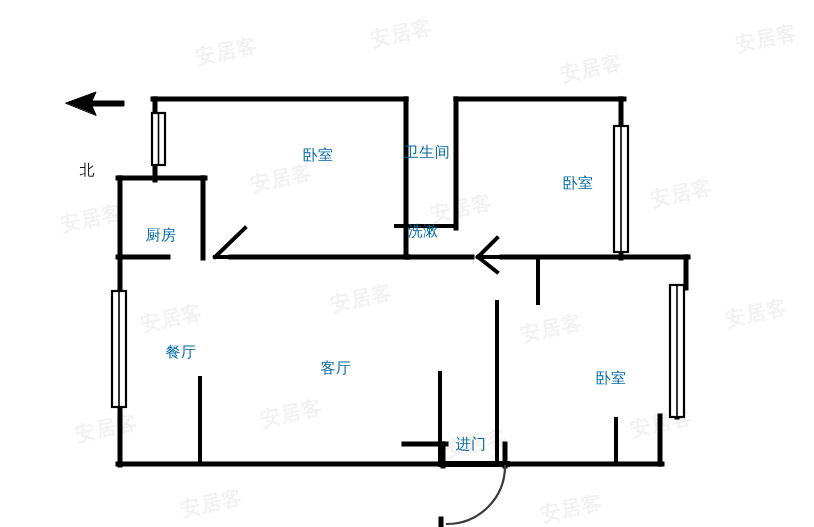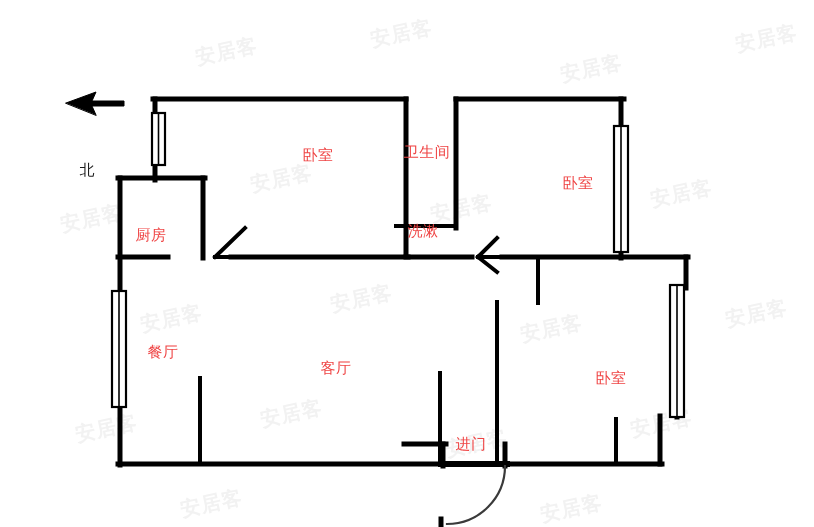--- a/index.html
+++ b/index.html
@@ -21,21 +21,21 @@
     position: absolute;
     top: 0;
     left: 0;
     width: 814px;
     height: 527px;
   }
   .room-label {
     position: absolute;
     font-family: Liberation Sans, sans-serif;
     font-size: 15px;
-    color: #ef4444;
+    color: #0369a1;
     letter-spacing: 0.5px;
     white-space: nowrap;
     transform: translate(-50%, -50%);
     user-select: none;
   }
   .compass-label {
     position: absolute;
     font-family: "DejaVu Sans", "Liberation Sans", sans-serif;
     font-size: 15px;
     color: #1a1a1a;
@@ -179,23 +179,23 @@
   <div class="compass-label" style="left:87px;top:170px">北</div>
 
   <div class="room-label" style="left:318px;top:155px">卧室</div>
 
   <div class="room-label" style="left:427px;top:152px">卫生间</div>
 
   <div class="room-label" style="left:423px;top:231px">洗漱</div>
 
   <div class="room-label" style="left:578px;top:183px">卧室</div>
 
-  <div class="room-label" style="left:151px;top:235px">厨房</div>
-
-  <div class="room-label" style="left:163px;top:352px">餐厅</div>
+  <div class="room-label" style="left:161px;top:235px">厨房</div>
+
+  <div class="room-label" style="left:181px;top:352px">餐厅</div>
 
   <div class="room-label" style="left:336px;top:368px">客厅</div>
 
   <div class="room-label" style="left:611px;top:378px">卧室</div>
 
   <div class="room-label" style="left:471px;top:444px">进门</div>
 
 </div>
 
 </body></html>

